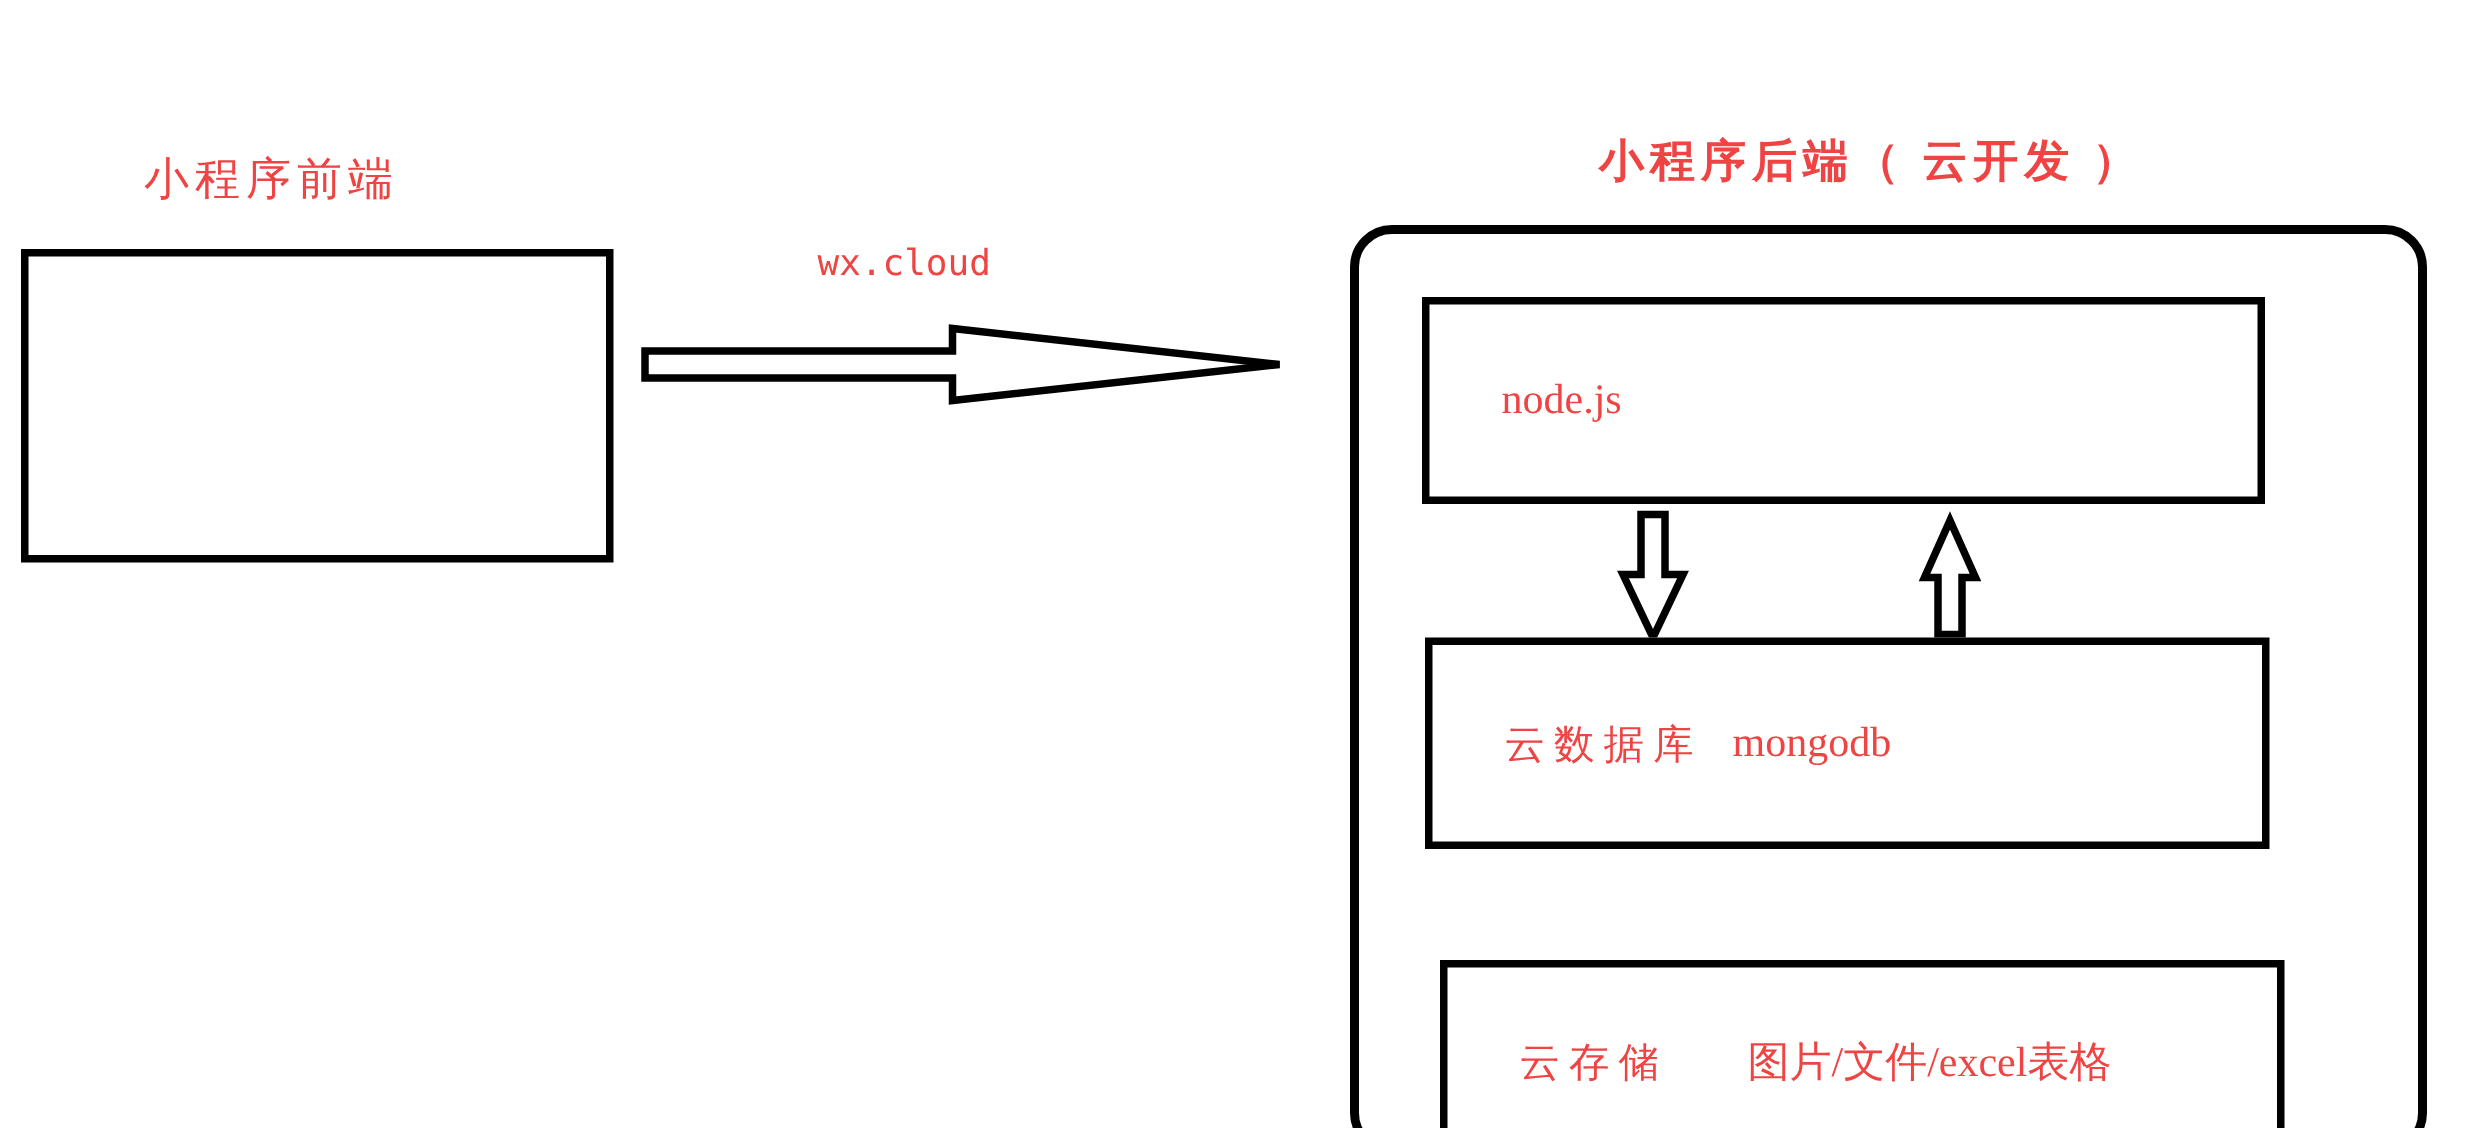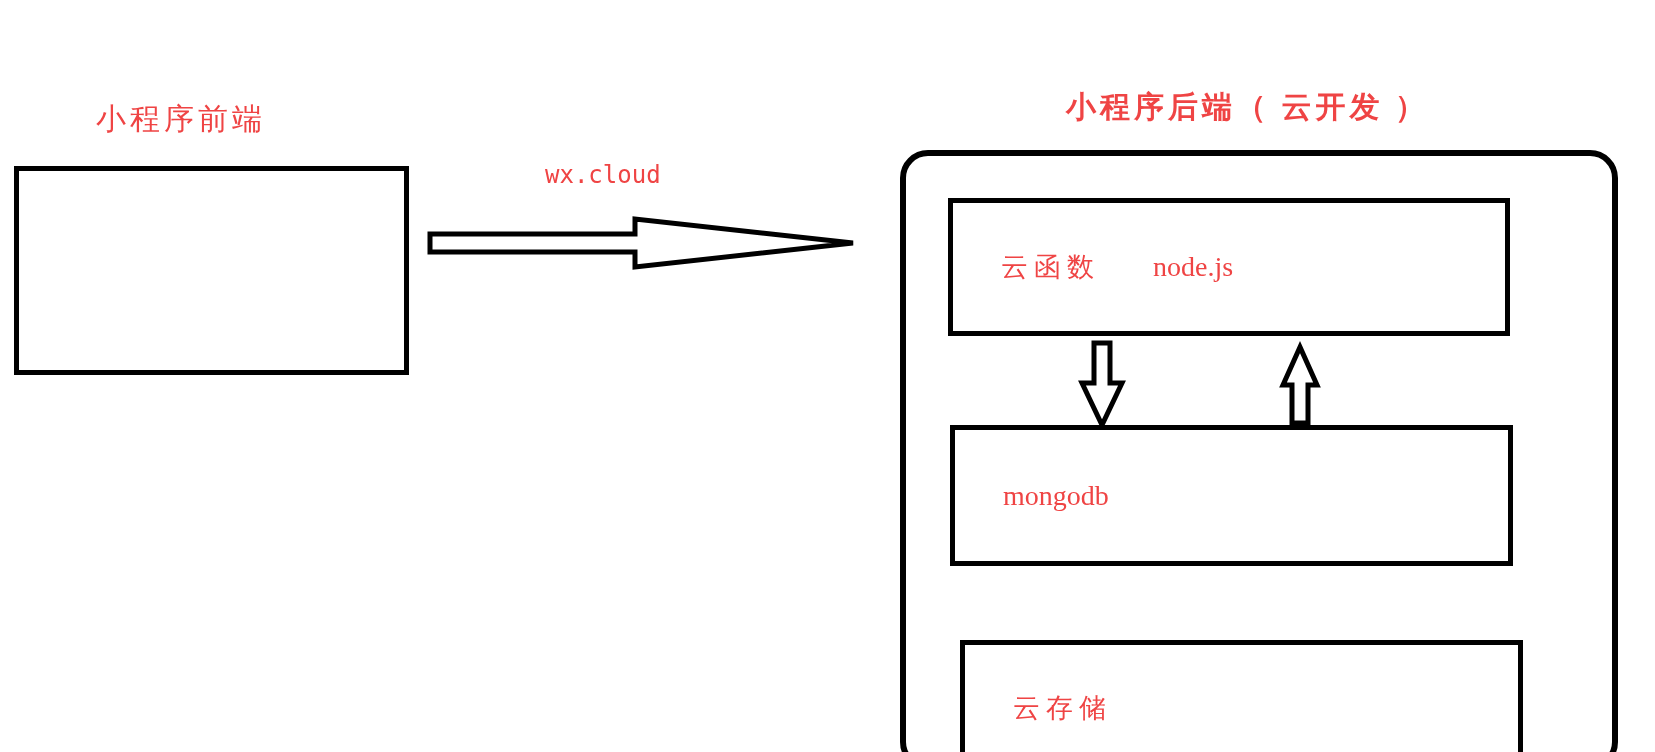--- a/index.html
+++ b/index.html
@@ -91,34 +91,35 @@
 
   <svg class="abs" style="left:425px; top:162px;" width="435" height="76" viewBox="0 0 435 76">
     <polygon points="5,29 210,29 210,14 428,38 210,62 210,47 5,47"></polygon>
   </svg>
 
   <div class="abs title-label" style="left:1066px; top:44px;font-weight:bold;">小程序后端（ 云开发 ）</div>
 
   <div class="abs backend-container"></div>
 
   <div class="abs node-box box-1">
-    <span class="node-name">云函数</span>
     <span class="node-tech">node.js</span>
   </div>
 
   <svg class="abs" style="left:1075px; top:296px;" width="250" height="92" viewBox="0 0 250 92">
     <g>
       <polygon points="19,4 35,4 35,44 47,44 27,86 7,44 19,44"></polygon>
     </g>
     <g>
       <polygon points="225,8 242,46 233,46 233,84 217,84 217,46 208,46"></polygon>
     </g>
   </svg>
 
   <div class="abs node-box box-2">
+    <span class="node-name">云数据库</span>
     <span class="node-tech">mongodb</span>
   </div>
 
   <div class="abs node-box box-3">
     <span class="node-name">云存储</span>
+    <span class="node-tech">图片/文件/excel表格</span>
   </div>
 
 </div>
 
 </body></html>

